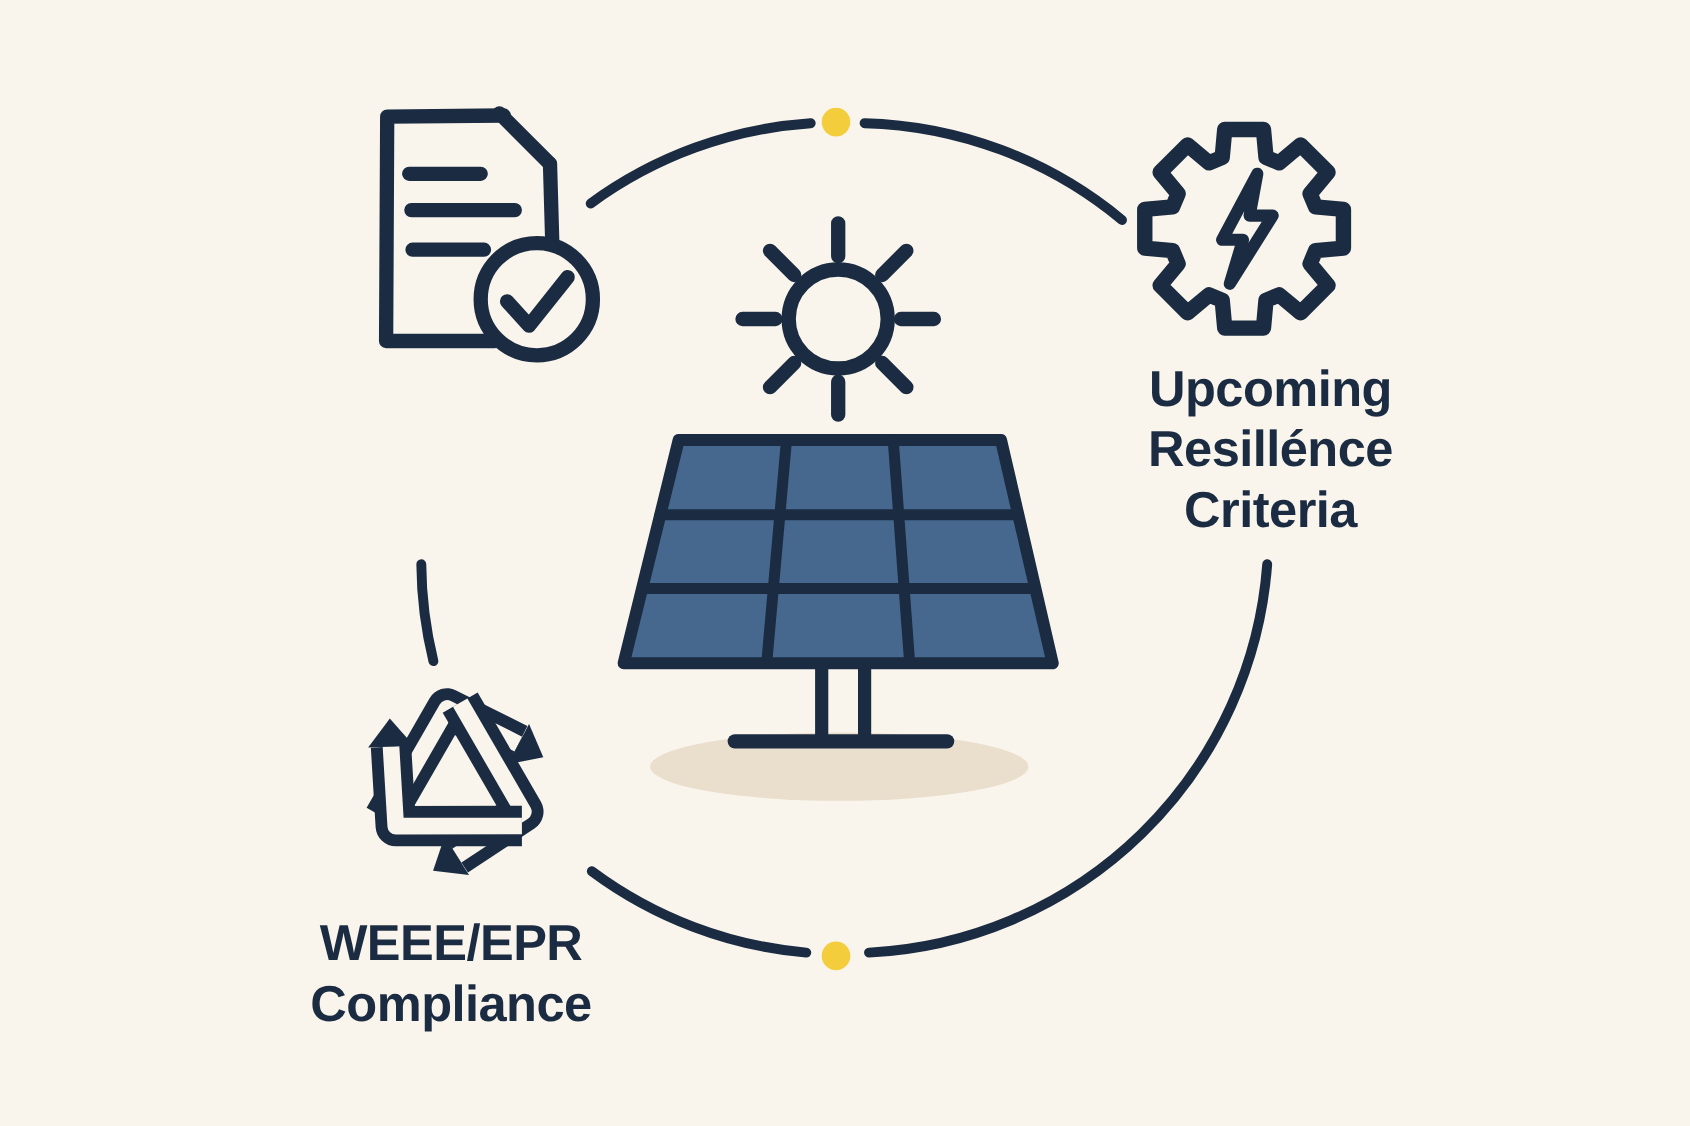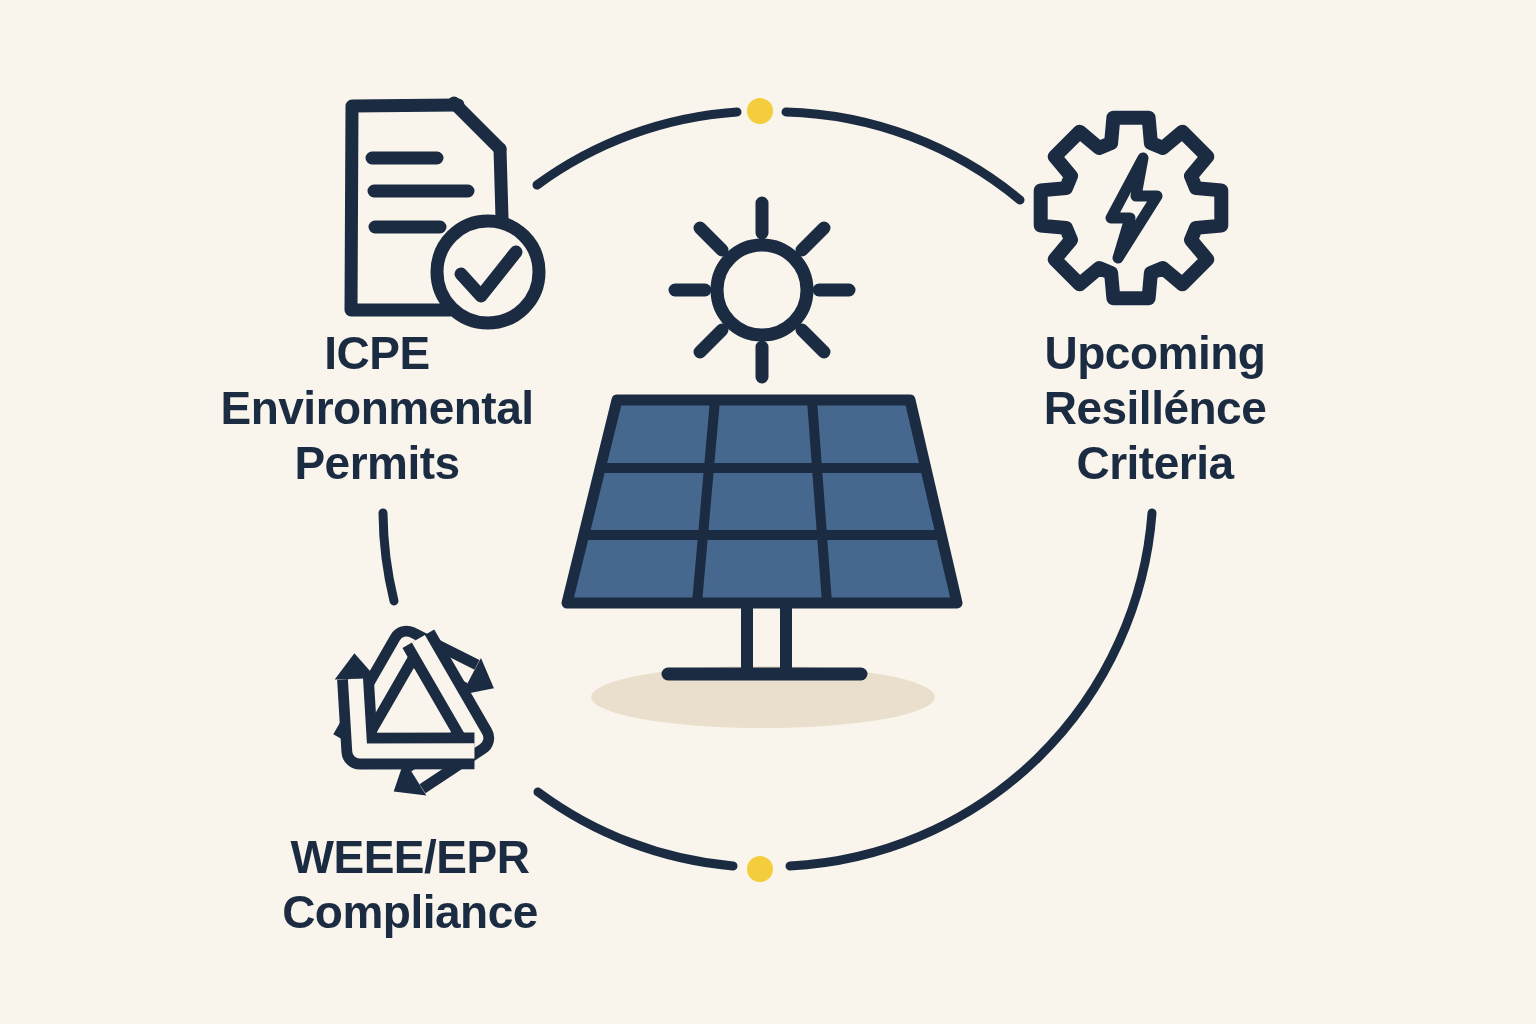--- a/index.html
+++ b/index.html
@@ -122,23 +122,20 @@
 
     <g>
       <ellipse class="shadow-fill" cx="763" cy="697" rx="172" ry="31"></ellipse>
       <path class="ink" stroke-width="12" d="M747 603 L747 672 M786 603 L786 672"></path>
       <path class="ink" stroke-width="13" d="M668 674 L861 674"></path>
       <path class="panel-face" d="M617 400 L910 400 L957 603 L567 603 Z"></path>
       <path class="ink" stroke-width="10" d="M715 400 L697 603 M812 400 L827 603 M600 468 L926 468 M584 535 L941 535"></path>
     </g>
   </svg>
 
-  <div class="label" style="left:157px; top:326px; width:440px;">ICPE
-Environmental
-Permits</div>
 
   <div class="label" style="left:940px; top:326px; width:430px;">Upcoming
 Resillénce
 Criteria</div>
 
   <div class="label" style="left:185px; top:830px; width:450px;">WEEE/EPR
 Compliance</div>
 </div>
 
 </body></html>

